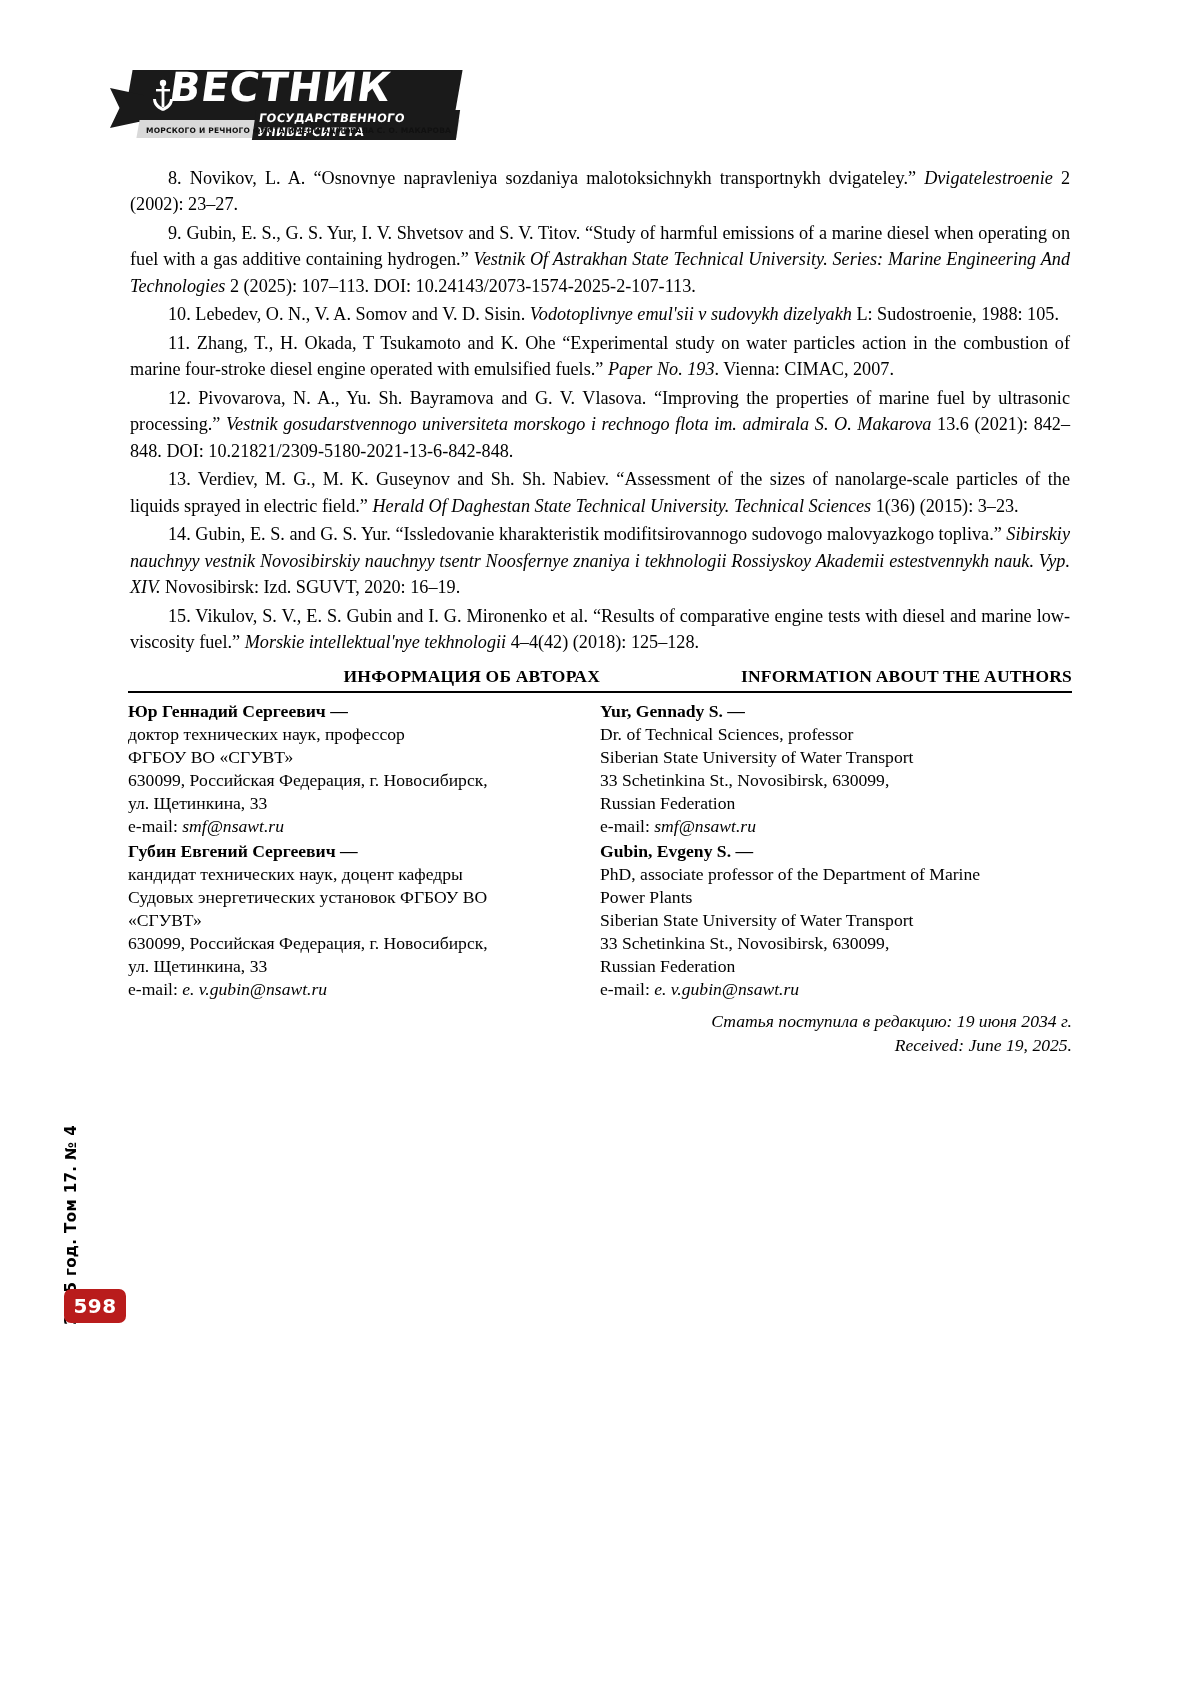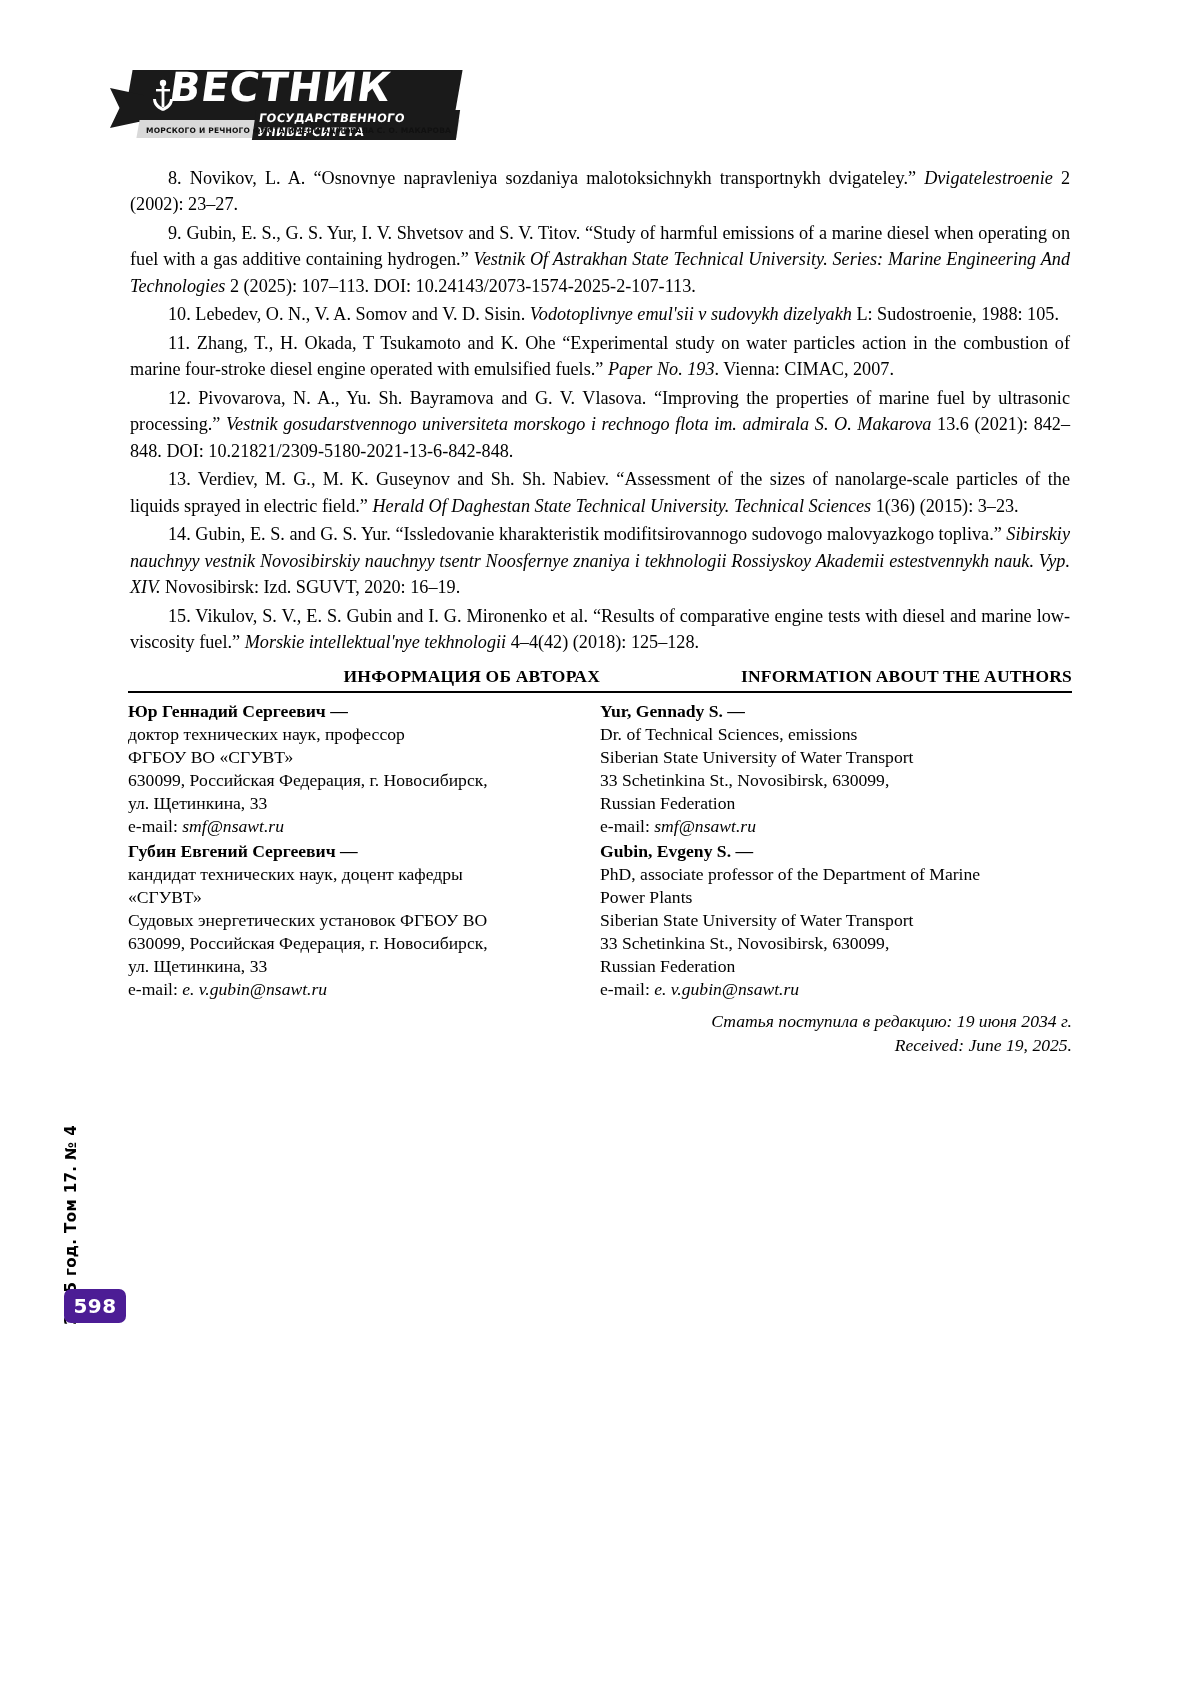--- a/index.html
+++ b/index.html
@@ -167,21 +167,21 @@
     font-size: 15px;
     letter-spacing: 0.4px;
     white-space: nowrap;
   }
   .page-badge {
     position: absolute;
     left: 64px;
     top: 1289px;
     width: 62px;
     height: 34px;
-    background: #4c1d95;
+    background: #b91c1c;
     border-radius: 7px;
     color: #ffffff;
     font-family: "DejaVu Sans", sans-serif;
     font-weight: bold;
     font-size: 20px;
     display: flex;
     align-items: center;
     justify-content: center;
     letter-spacing: 0.5px;
   }
@@ -227,31 +227,31 @@
           <div class="auth-name">Юр Геннадий Сергеевич —</div>
           <div>доктор технических наук, профессор</div>
           <div>ФГБОУ ВО «СГУВТ»</div>
           <div>630099, Российская Федерация, г. Новосибирск,</div>
           <div>ул. Щетинкина, 33</div>
           <div><span>e-mail: </span><span class="email-it">smf@nsawt.ru</span></div>
         </div>
         <div class="auth-block">
           <div class="auth-name">Губин Евгений Сергеевич —</div>
           <div>кандидат технических наук, доцент кафедры</div>
+          <div>Судовых энергетических установок ФГБОУ ВО</div>
           <div>«СГУВТ»</div>
-          <div>Судовых энергетических установок ФГБОУ ВО</div>
           <div>630099, Российская Федерация, г. Новосибирск,</div>
           <div>ул. Щетинкина, 33</div>
           <div><span>e-mail: </span><span class="email-it">e. v.gubin@nsawt.ru</span></div>
         </div>
       </div>
     <div class="auth-col right" id="auth-col-en">
         <div class="auth-block">
           <div class="auth-name">Yur, Gennady S. —</div>
-          <div>Dr. of Technical Sciences, emissions</div>
+          <div>Dr. of Technical Sciences, professor</div>
           <div>Siberian State University of Water Transport</div>
           <div>33 Schetinkina St., Novosibirsk, 630099,</div>
           <div>Russian Federation</div>
           <div><span>e-mail: </span><span class="email-it">smf@nsawt.ru</span></div>
         </div>
         <div class="auth-block">
           <div class="auth-name">Gubin, Evgeny S. —</div>
           <div>PhD, associate professor of the Department of Marine</div>
           <div>Power Plants</div>
           <div>Siberian State University of Water Transport</div>

